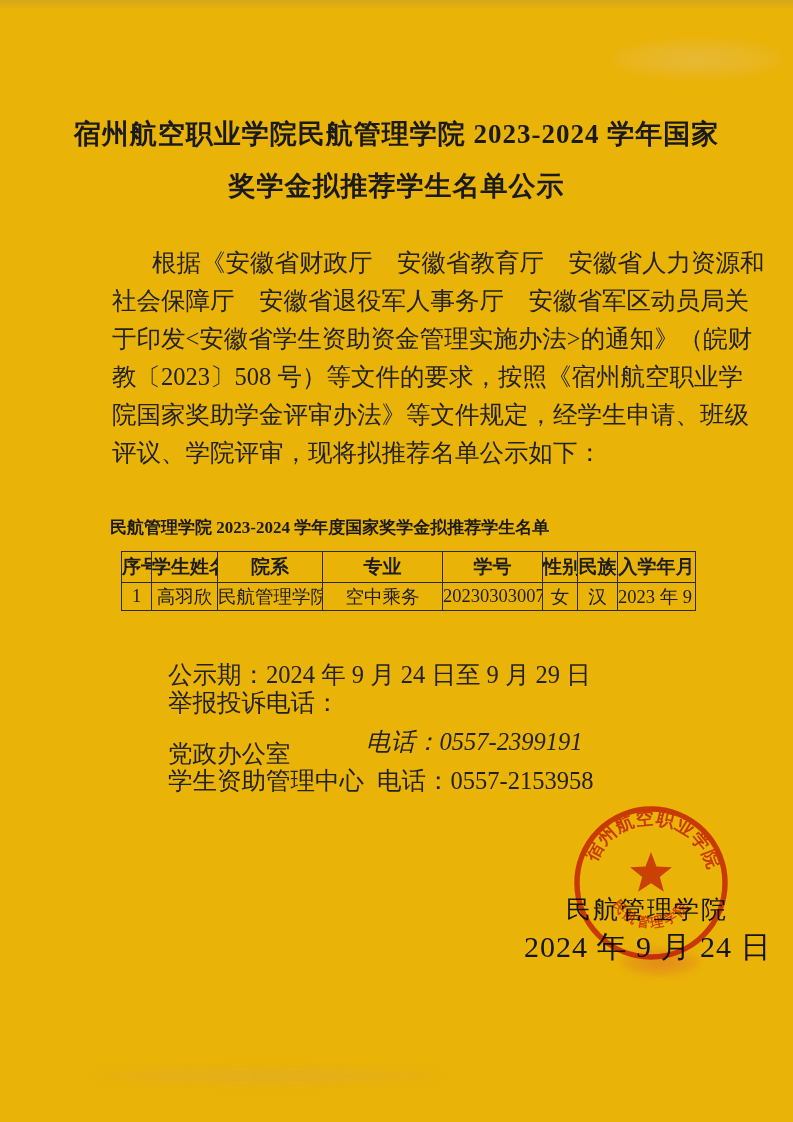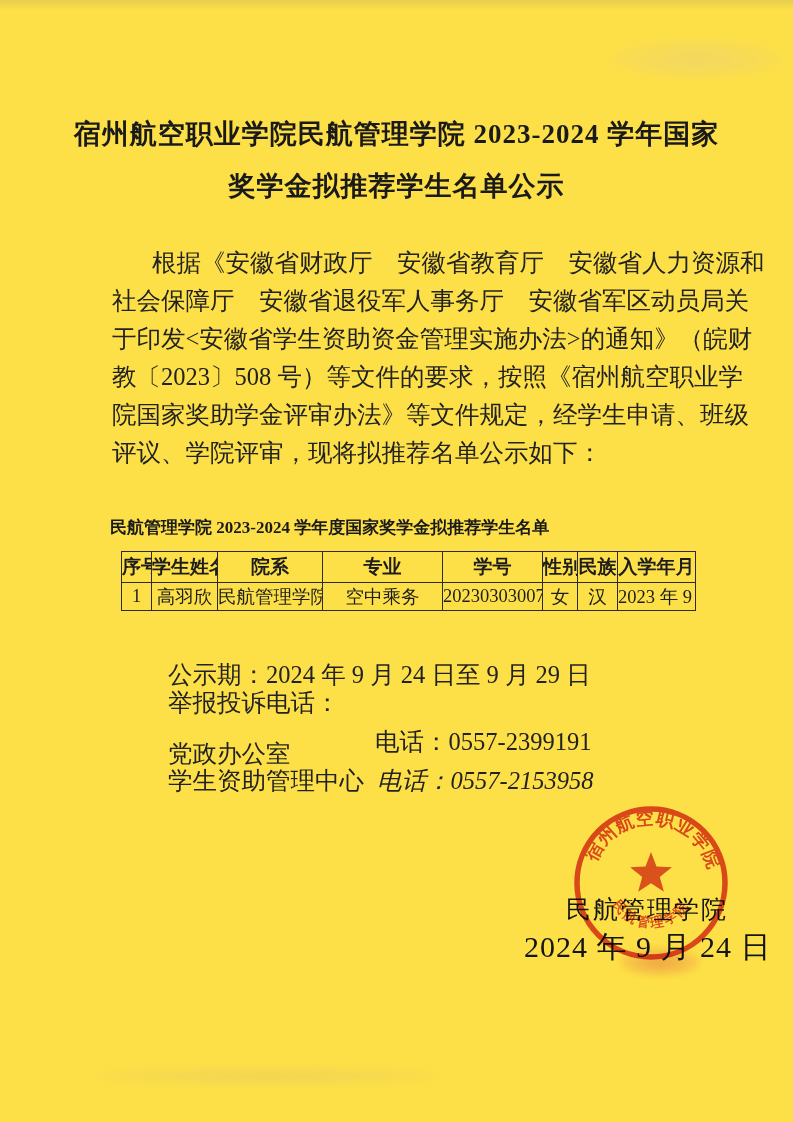--- a/index.html
+++ b/index.html
@@ -4,21 +4,21 @@
 <style>
   html,body{margin:0;padding:0;}
   body{
     width:793px;height:1122px;
     background:#f2f1ef;
     font-family:"Liberation Serif","DejaVu Serif",serif;
     -webkit-font-smoothing:antialiased;
   }
   .page{
     position:relative;width:793px;height:1122px;
-    background:#fde047;overflow:hidden;color:#1e1e1e;
+    background:#eab308;overflow:hidden;color:#1e1e1e;
   }
   
   .scan-edge-top{
     position:absolute;left:0;top:0;width:793px;height:10px;
     background:linear-gradient(to bottom,rgba(120,118,112,0.18),rgba(120,118,112,0));
   }
   .smudge-top-right{
     position:absolute;left:612px;top:40px;width:170px;height:38px;
     background:radial-gradient(ellipse at center,rgba(224,198,150,0.35),rgba(224,198,150,0));
     filter:blur(4px);border-radius:50%;
@@ -56,23 +56,23 @@
     padding:0;overflow:hidden;white-space:nowrap;
   }
   table.roster th{height:30px;font-weight:bold;font-size:19px;}
   table.roster td{height:27px;font-weight:normal;}
   .footer-line{
     position:absolute;font-size:24.5px;color:#222;white-space:nowrap;line-height:30px;
   }
   .pos-notice{left:168px;top:660px;}
   .pos-report{left:168px;top:688px;}
   .pos-office-1{left:168px;top:727px;margin-top:12px;}
-  .pos-phone-1{left:375px;top:727px;}
+  .pos-phone-1{left:366px;top:727px;font-style:italic;}
   .pos-office-2{left:168px;top:766px;}
-  .pos-phone-2{left:377px;top:766px;font-style:italic;}
+  .pos-phone-2{left:377px;top:766px;}
   .signature{
     position:absolute;left:566px;top:893px;font-size:25px;color:#141414;
     white-space:nowrap;z-index:2;letter-spacing:2px;
   }
   .sign-date{
     position:absolute;left:524px;top:927px;font-size:30px;color:#141414;
     white-space:nowrap;z-index:2;letter-spacing:1px;
   }
   .seal{
     position:absolute;left:565px;top:797px;width:172px;height:172px;

